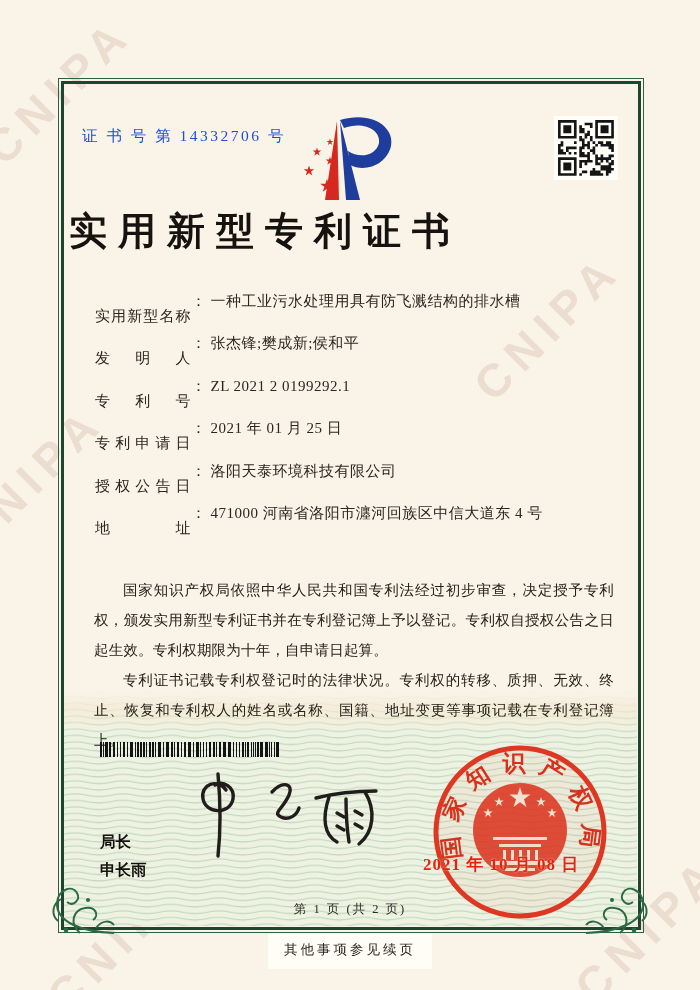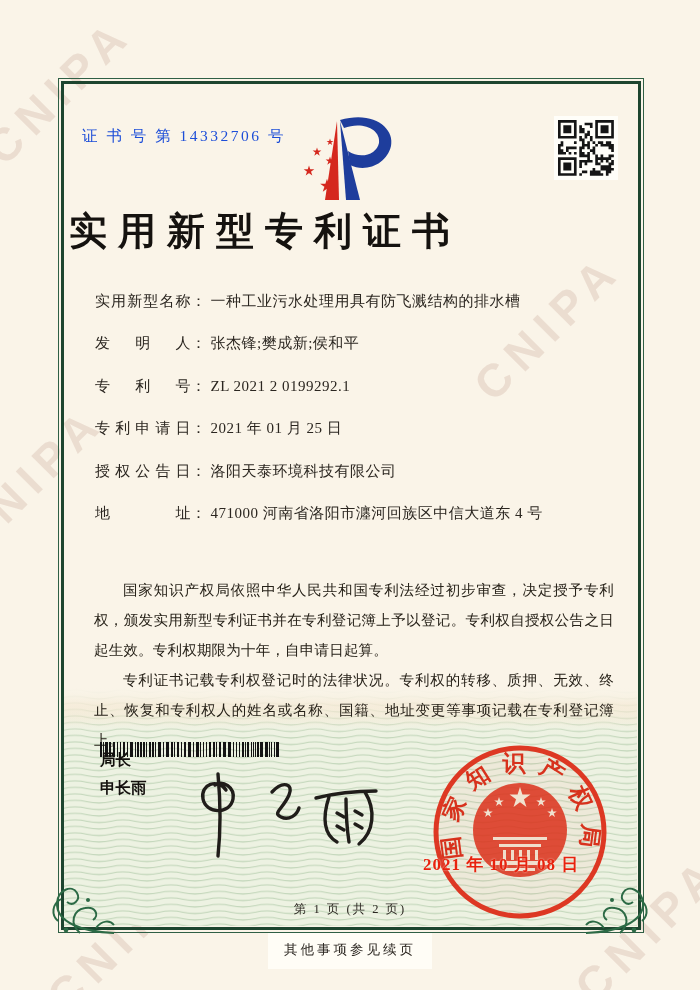--- a/index.html
+++ b/index.html
@@ -27,33 +27,33 @@
   .cert-no{position:absolute;left:82px;top:126px;font-size:15.5px;letter-spacing:2.5px;color:#1d4ed8;}
 
   .logo{position:absolute;left:298px;top:106px;}
   .qr{position:absolute;left:554px;top:116px;width:64px;height:64px;background:#fffef9;padding:4px;box-sizing:border-box;}
 
   .title{position:absolute;left:58px;top:206px;width:584px;text-align:left;
          font-size:38px;font-weight:bold;letter-spacing:11px;text-indent:11px;color:#15120f;}
 
   .fields{position:absolute;left:95px;top:292px;width:520px;font-size:15px;color:#2b2620;letter-spacing:.5px;}
   .field{height:42.4px;white-space:nowrap;}
-  .fl{display:inline-block;width:96px;text-align:justify;text-align-last:justify;vertical-align:top;}
+  .fl{display:inline-block;width:96px;text-align:justify;text-align-last:justify;vertical-align:top;margin-top:15px;}
   .fv{padding-left:4px;margin-top:38px;}
   .grant{display:flex;}
   .g1{width:245px;white-space:nowrap;}
   .g2{white-space:nowrap;}
 
   .paras{position:absolute;left:94px;top:575px;width:520px;font-size:14.5px;line-height:30px;
          color:#262118;letter-spacing:.2px;text-align:justify;}
   .paras p{margin:0;text-indent:2em;}
 
   .barcode{position:absolute;left:100px;top:742px;}
 
-  .signer{position:absolute;left:100px;top:746px;font-family:"Liberation Sans",sans-serif;
+  .signer{position:absolute;left:100px;top:828px;font-family:"Liberation Sans",sans-serif;
           font-weight:600;font-size:15.5px;line-height:28px;color:#14110e;}
   .signature{position:absolute;left:188px;top:766px;}
 
   .seal{position:absolute;left:425px;top:740px;z-index:6;opacity:.93;}
   .seal-date{position:absolute;left:423px;top:853px;z-index:7;width:190px;font-size:17px;font-weight:600;
              color:#e8220e;letter-spacing:1px;white-space:nowrap;text-shadow:0 0 2px rgba(255,253,245,.75);}
 
   .pageno{position:absolute;left:58px;top:901px;width:584px;text-align:center;font-size:12.5px;letter-spacing:2px;color:#2c2822;}
 
   .flourish{position:absolute;z-index:6;}

